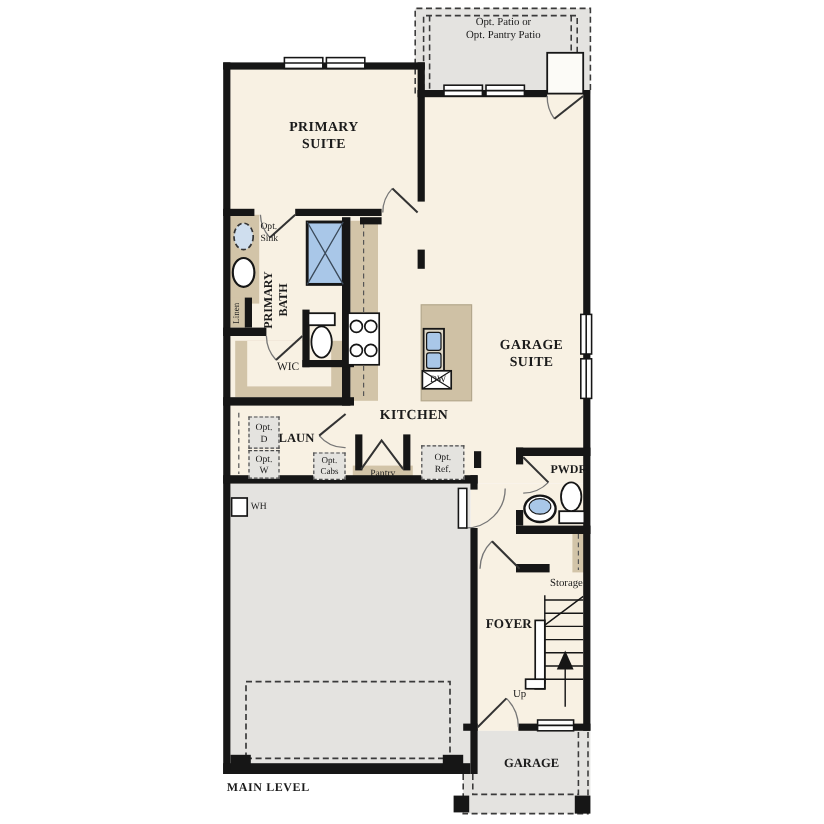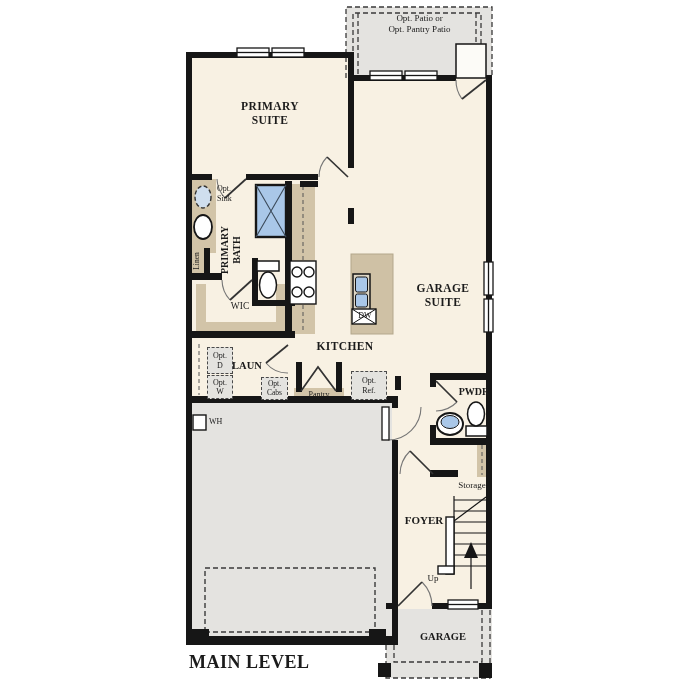--- a/index.html
+++ b/index.html
@@ -9,21 +9,21 @@
   .lbl{position:absolute;color:#1b1b1b;text-align:center;line-height:1.25}
   .room{font-weight:bold;font-size:11.5px;letter-spacing:.4px}
   .b{font-weight:bold}
   .s8{font-size:8px}.s75{font-size:7.5px}.s9{font-size:9px}.s95{font-size:9.5px}
   .s10{font-size:10px}.s105{font-size:10.5px}.s11{font-size:11px}
   .left{text-align:left}
   .rot{display:flex;align-items:center;justify-content:center;transform:rotate(-90deg)}
   .optbox{position:absolute;background:#e4e3df;border:1.5px dashed #4a4a4a;
           display:flex;flex-direction:column;align-items:center;justify-content:center;
           font-size:8px;color:#1b1b1b;line-height:1.15;box-sizing:border-box}
-  .title{font-size:18px;font-weight:bold;letter-spacing:.5px}
+  .title{font-size:10px;font-weight:bold;letter-spacing:.5px}
 </style>
 </head>
 <body>
 
 <div id="plan">
 
 <svg width="687" height="687" viewBox="0 0 687 687">
 
   <g>
     <rect x="346" y="7" width="146" height="71" fill="#e4e3e0"></rect>

